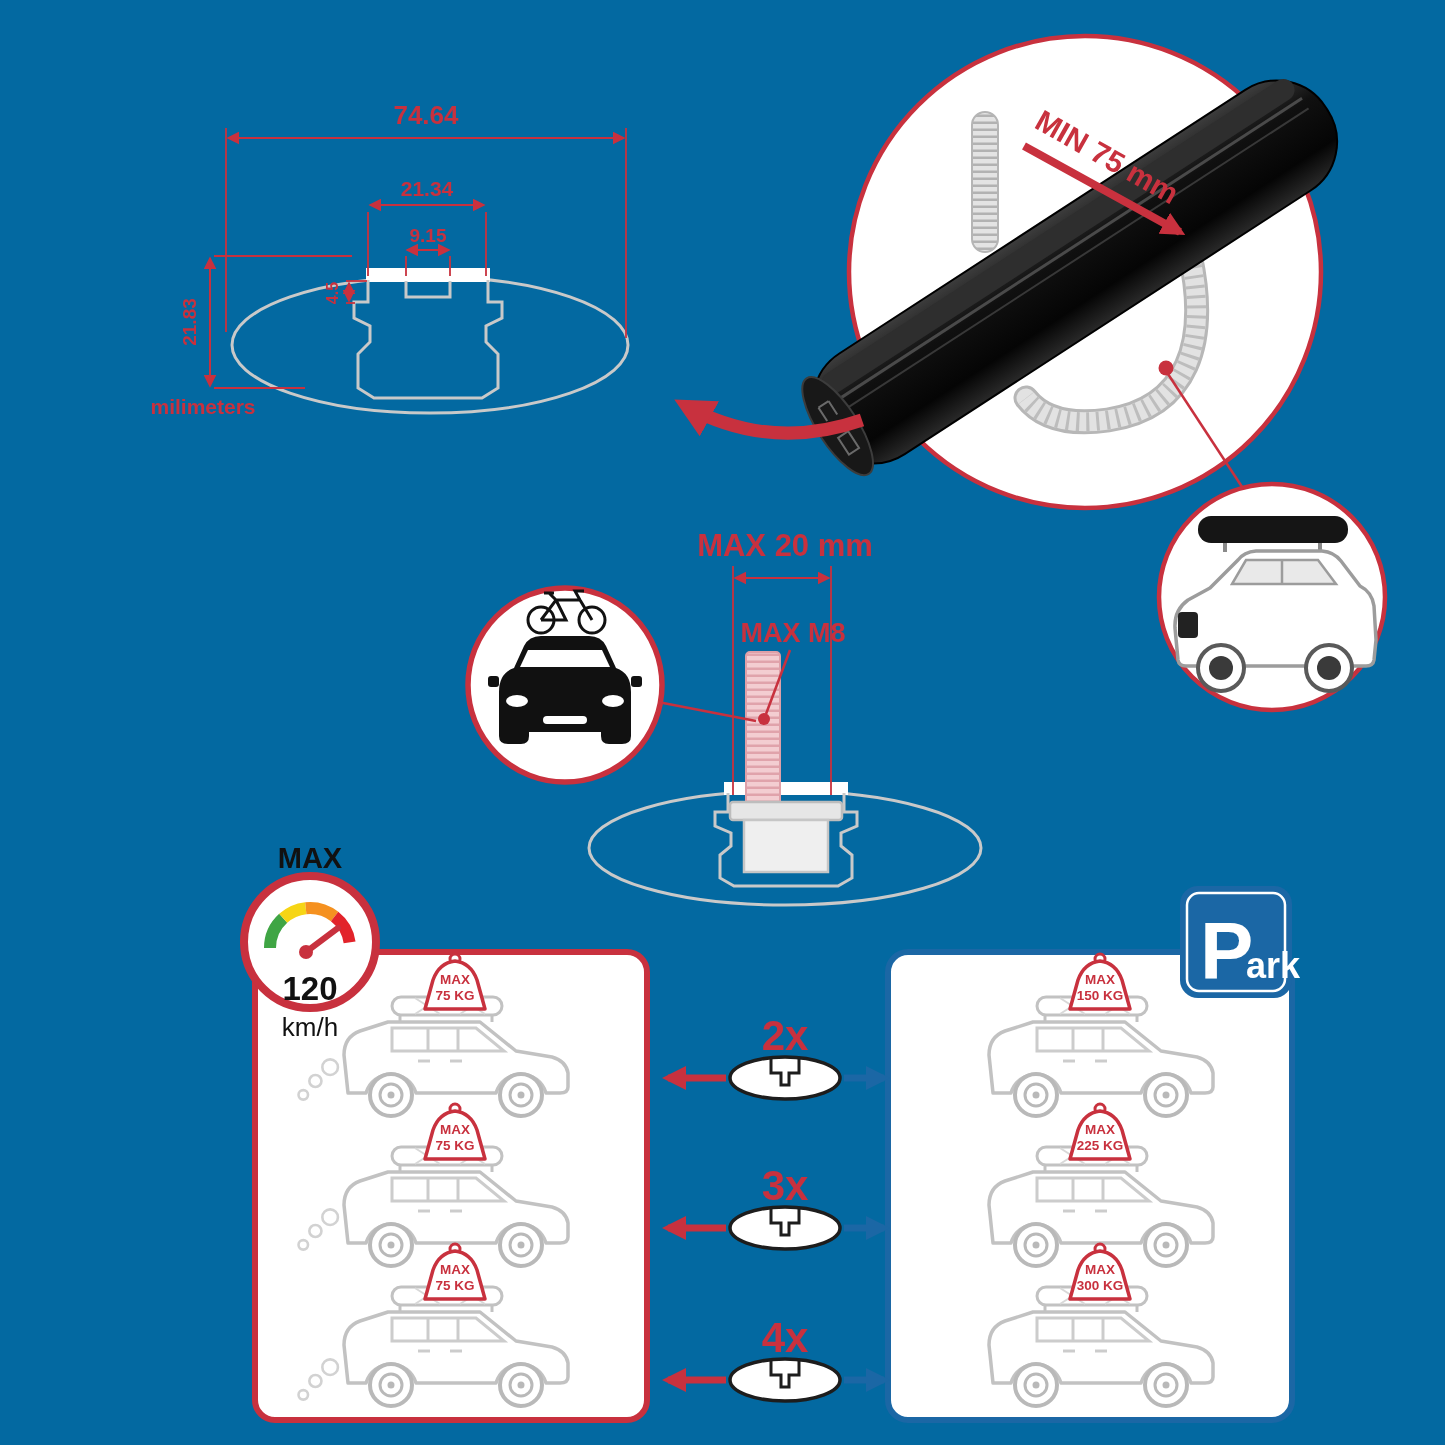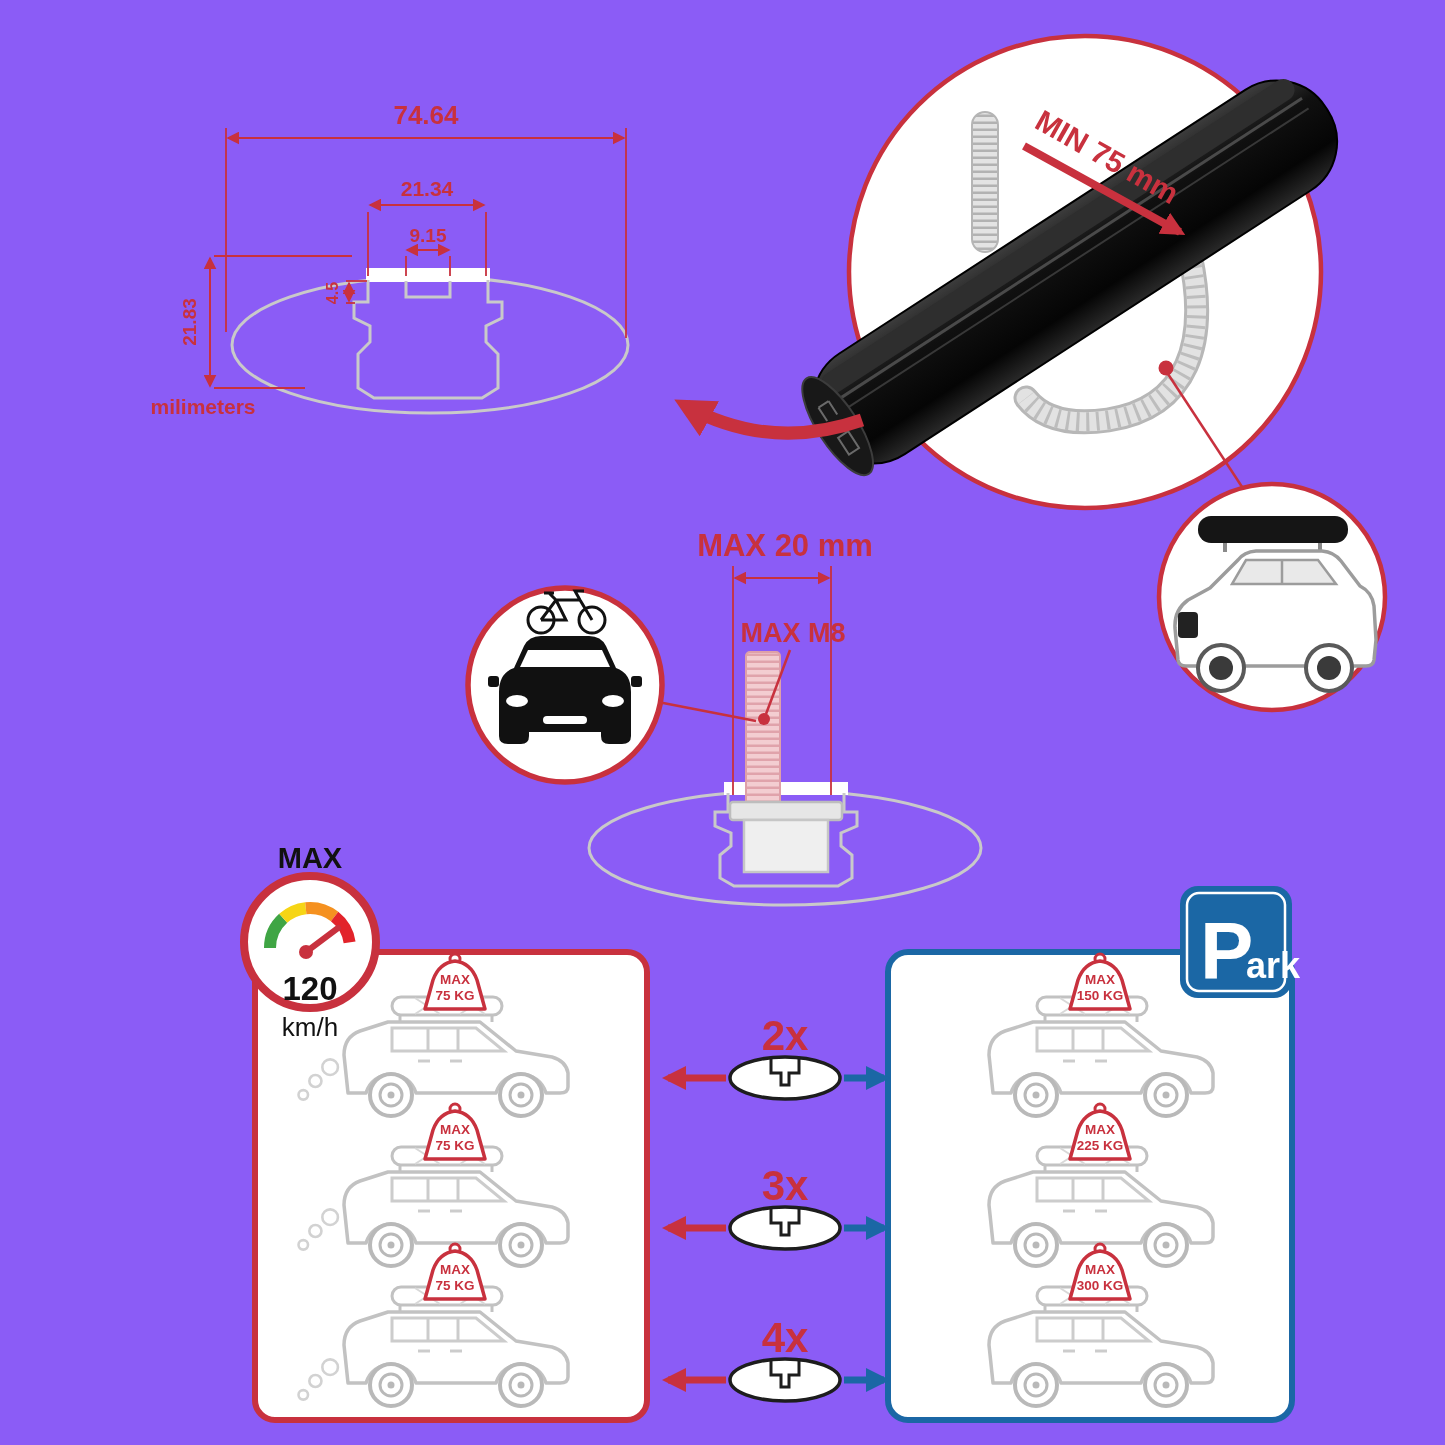--- a/index.html
+++ b/index.html
@@ -1,16 +1,16 @@
 <!DOCTYPE html>
 <html><head>
 <meta charset="utf-8">
 <style>
   html,body{margin:0;padding:0;background:#fff;}
-  .stage{width:1445px;height:1445px;position:relative;background:#8b5cf6;}
+  .stage{width:1445px;height:1445px;position:relative;background:#0369a1;}
   svg text{font-family:"Liberation Sans","DejaVu Sans",sans-serif;}
   .dim-t{fill:#c8313e;font-weight:bold;text-anchor:middle;}
   .red-t{fill:#c8313e;font-weight:bold;text-anchor:middle;}
   .blk-t{fill:#111;font-weight:bold;text-anchor:middle;}
   .blk-n{fill:#111;font-weight:normal;text-anchor:middle;}
   .white-t{fill:#fff;font-weight:bold;}
   .mult-t{fill:#c8313e;font-weight:bold;font-size:42px;text-anchor:middle;}
   .dimline{stroke:#c8313e;stroke-width:2;fill:none;}
   .extline{stroke:#c8313e;stroke-width:1.8;fill:none;}
   .grayline{stroke:#c9c9c9;stroke-width:3;fill:none;}

